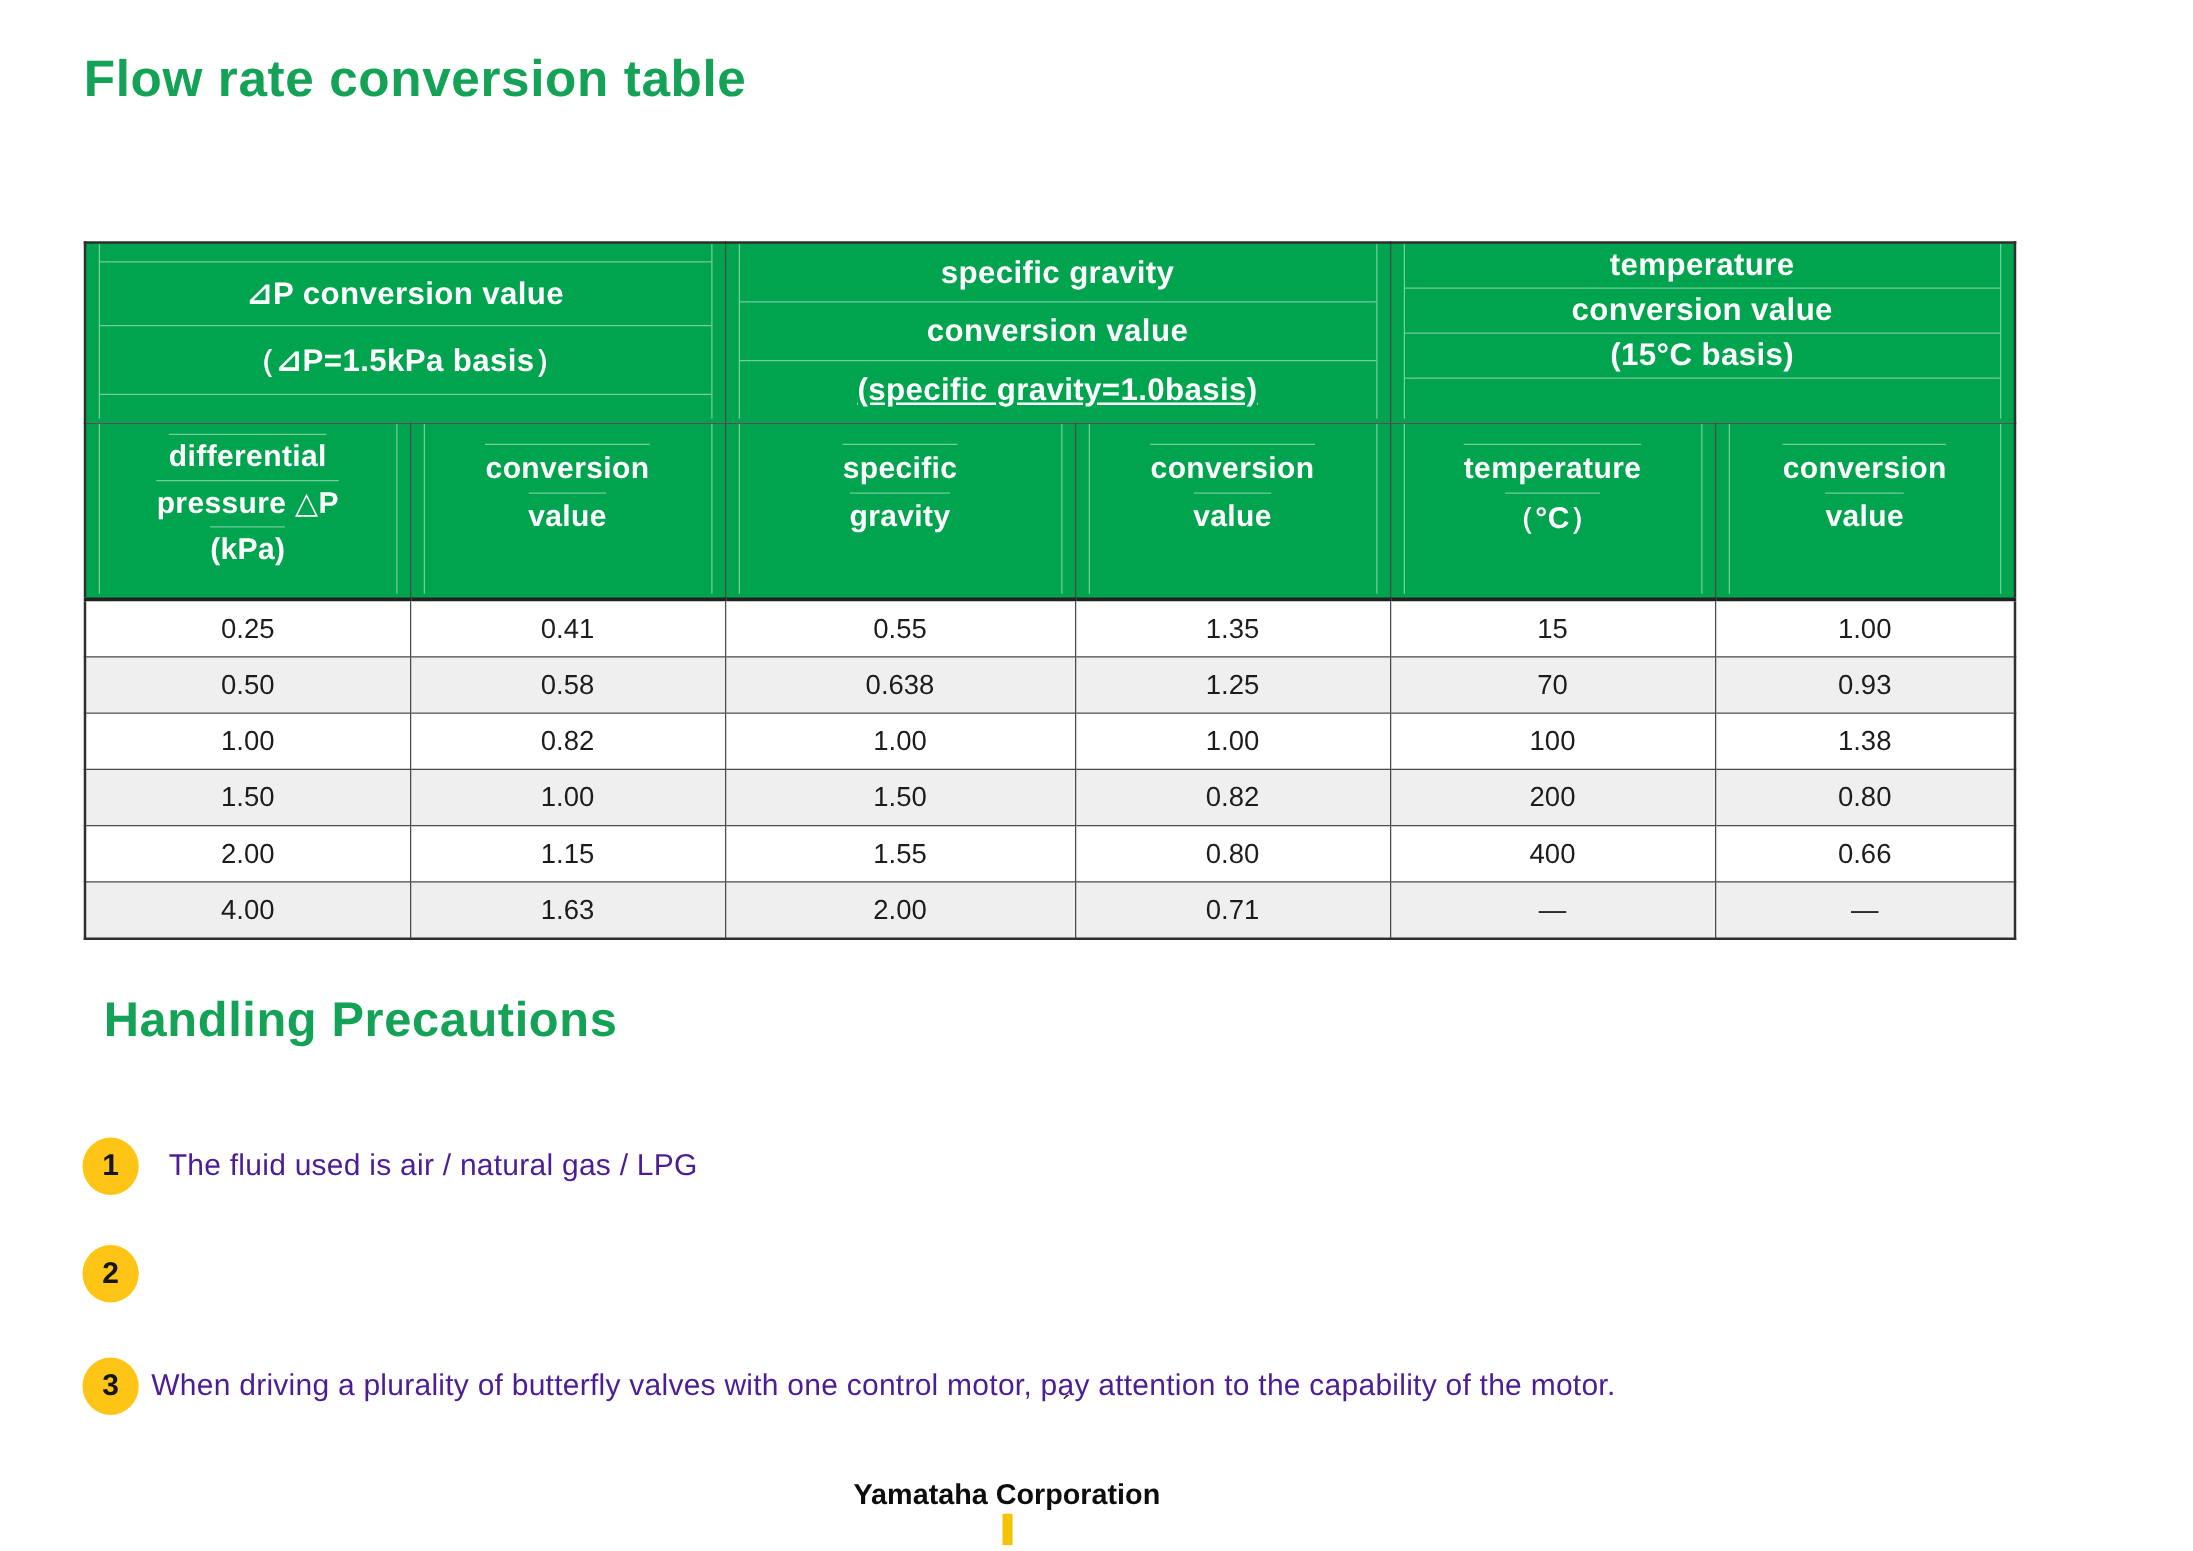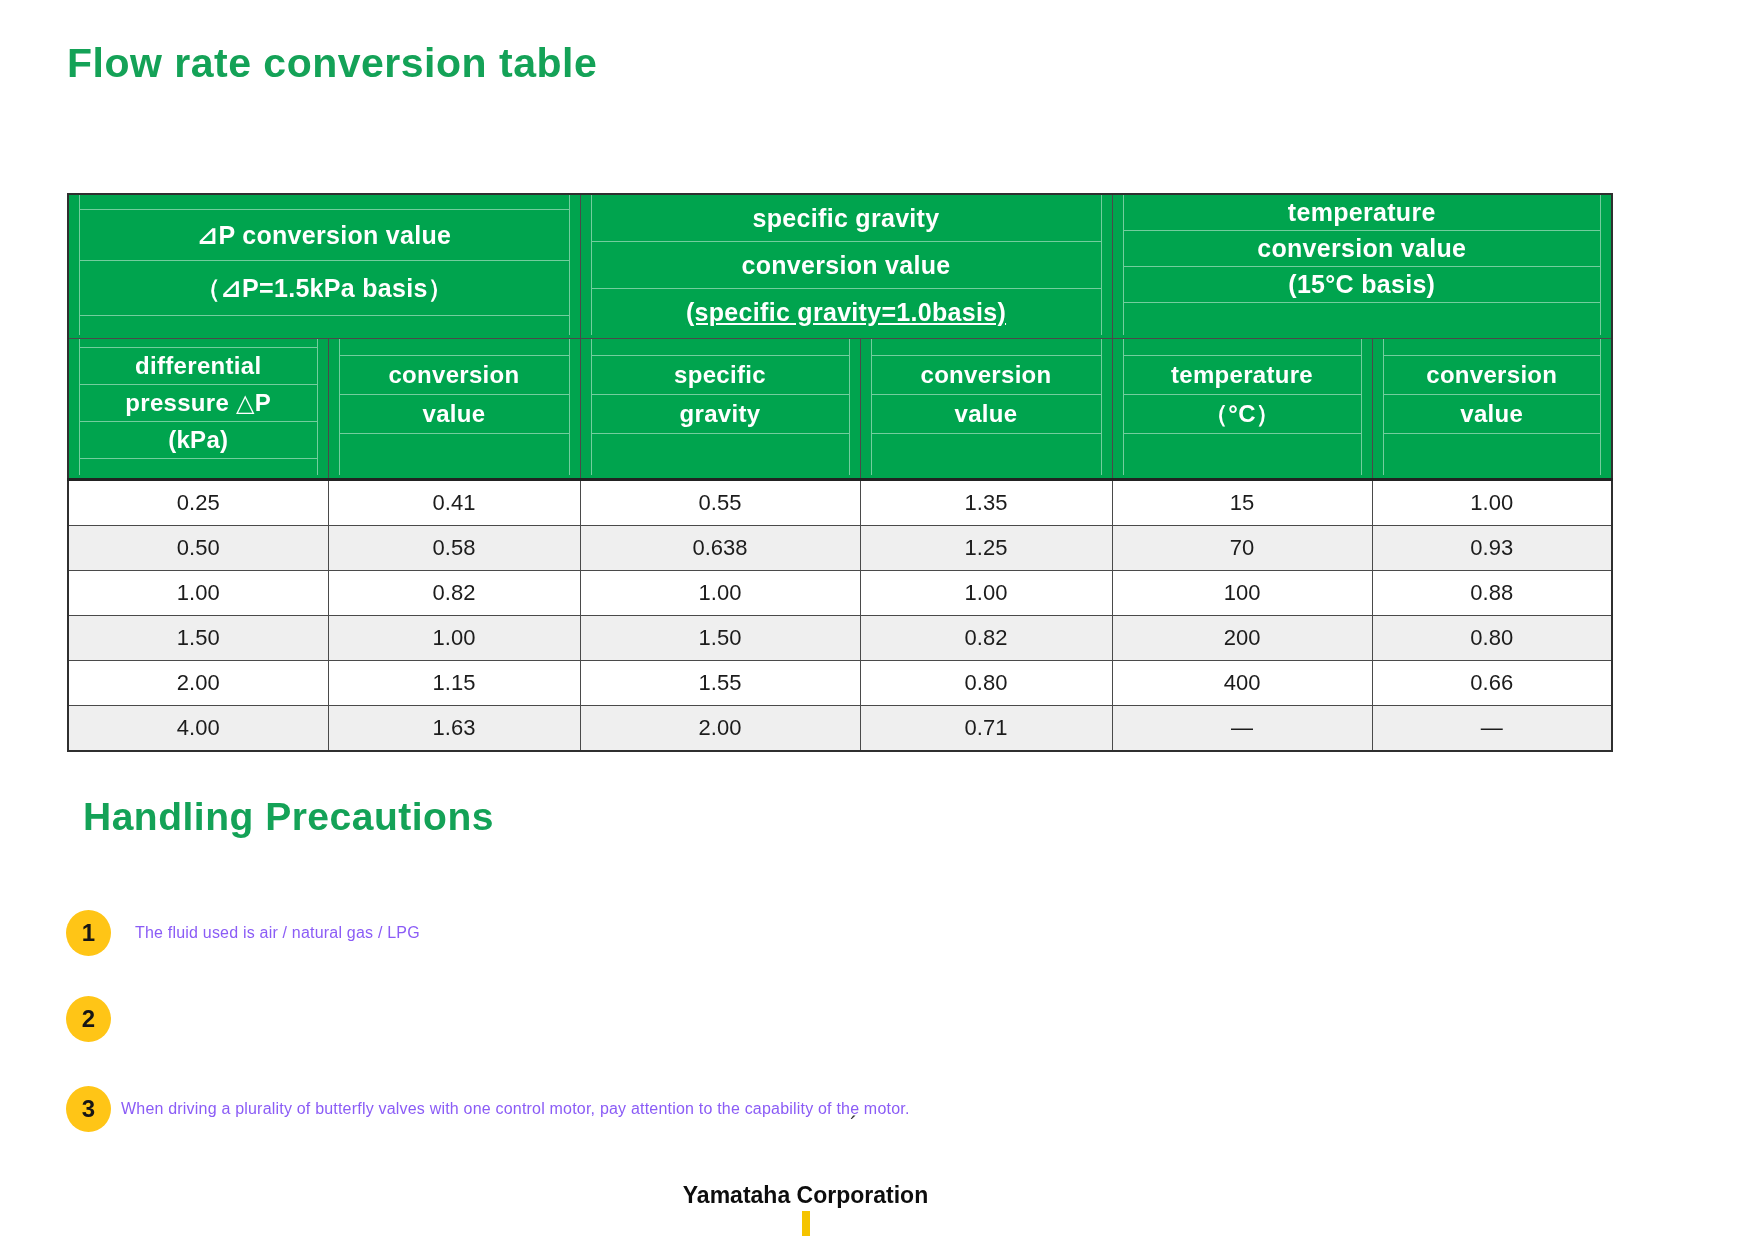--- a/index.html
+++ b/index.html
@@ -31,21 +31,21 @@
   table.conv thead th {
     background:#00a44e; color:#ffffff; font-weight:bold; vertical-align:top;
   }
   .hbox {
     display:flex; flex-direction:column; box-sizing:border-box;
     margin:0 10px;
     border-left:1px solid rgba(255,255,255,.45);
     border-right:1px solid rgba(255,255,255,.45);
   }
   .grow .hbox { height:140px; }
-  .srow .hbox { height:136px; }
+  .srow .hbox { height:136px;align-items:center; }
   .hrow {
     display:flex; align-items:center; justify-content:center;
     font-size:25px; letter-spacing:.3px; flex:0 0 auto;
   }
   .srow .hrow { font-size:24px; }
   .hrow + .hrow { border-top:1px solid rgba(255,255,255,.45); }
   .hrow.fill { flex:1 1 auto;text-decoration:underline; }
 
   table.conv tbody td {
     height:44px; text-align:center; vertical-align:middle;
@@ -53,21 +53,21 @@
   }
   table.conv tbody tr:nth-child(even) td { background:#efefef; }
 
   
   .precaution { position:absolute; left:66px; display:flex; align-items:center; }
   .badge {
     flex:0 0 auto; width:45px; height:46px; border-radius:50%;
     background:#ffc516; color:#161616; font-weight:bold; font-size:24px;
     display:flex; align-items:center; justify-content:center;
   }
-  .ptext { margin-left:10px; font-size:16px; color:#8b5cf6; letter-spacing:.2px; }
+  .ptext { margin-left:10px; font-size:24px; color:#4c1d95; letter-spacing:.2px; }
   .p1 .ptext { margin-left:24px; }
 
   .stray { position:absolute; left:850px; top:1112px; font-size:22px; color:#333333; }
 
   
   .footer {
     position:absolute; top:1182px; left:0; width:1611px;
     display:flex; justify-content:flex-end; align-items:center; gap:2px;flex-direction:column;
   }
   .company  { font-weight:bold; font-size:23px; color:#0d0d0d; }
@@ -184,21 +184,21 @@
         <td>1.25</td>
         <td>70</td>
         <td>0.93</td>
       </tr>
       <tr>
         <td>1.00</td>
         <td>0.82</td>
         <td>1.00</td>
         <td>1.00</td>
         <td>100</td>
-        <td>0.88</td>
+        <td>1.38</td>
       </tr>
       <tr>
         <td>1.50</td>
         <td>1.00</td>
         <td>1.50</td>
         <td>0.82</td>
         <td>200</td>
         <td>0.80</td>
       </tr>
       <tr>

